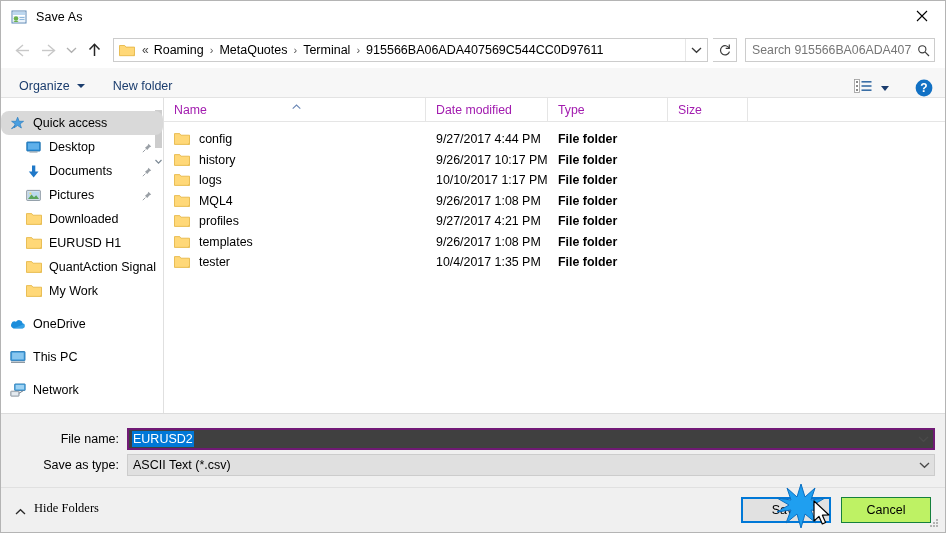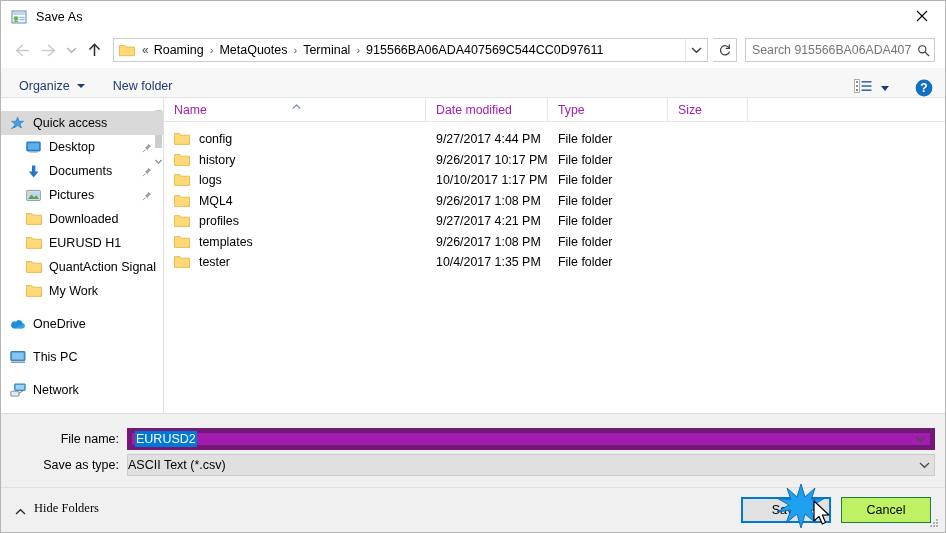--- a/index.html
+++ b/index.html
@@ -167,21 +167,21 @@
     padding-left: 10px; position: relative;
   }
   .side-item.selected { background: #d9d9d9; }
   .side-item .ico {
     width: 17px; height: 16px; flex: none;
     margin-right: 7px; position: relative;
     display: flex; align-items: center; justify-content: center;
   }
   .side-item .lbl { white-space: nowrap; }
   .side-item.indent { padding-left: 24px; }
-  .side-item.group  { padding-left: 8px; }
+  .side-item.group  { padding-left: 8px; border-radius: 8px; }
   .pin {
     position: absolute; right: 11px; top: 50%;
     transform: translateY(-50%);
     width: 10px; height: 10px;
   }
   .side-gap { height: 9px; }
 
   
   .filelist {
     flex: 1 1 auto; position: relative; background: #fff;
@@ -210,52 +210,52 @@
   .row {
     height: 20.5px; display: flex; align-items: center;
     font-size: 12.4px; color: #000;
   }
   .row .rname {
     width: 262px; display: flex; align-items: center;
     padding-left: 10px; overflow: hidden;
   }
   .row .rname .fico { width: 16px; height: 14px; flex: none; margin-right: 9px; position: relative;}
   .row .rdate { width: 122px; color: #000; padding-left: 10px; }
-  .row .rtype { width: 120px; color: #000; padding-left: 10px; }
+  .row .rtype { width: 120px; color: #000; padding-left: 10px; font-weight: bold; }
   .row .rsize { width: 80px; padding-left: 10px; }
 
   
   .formarea {
     position: absolute; left: 0; top: 412px;
     width: 944px; height: 74px;
     background: #f0f0f0;
     border-top: 1px solid #dcdcdc;
   }
   .formrow { position: absolute; display: flex; align-items: center; }
   .formrow.r1 { left: 0; top: 14px; width: 944px; height: 22px;}
   .formrow.r2 { left: 0; top: 40px; width: 944px; height: 22px;}
   .flabel {
     width: 126px; text-align: right; padding-right: 8px;
     font-size: 12.5px; color: #000; flex: none;
   }
   .finput {
     flex: 1 1 auto; height: 22px; margin-right: 10px;
-    background: #a21caf; border: 5px solid #701a75;
+    background: #404040; border: 2px solid #701a75;
     display: flex; align-items: center;
   }
   .finput .val {
     font-size: 12.5px; color: #ffffff; background: #0078d7;
     margin-left: 3px; padding: 1px 1px 1px 1px; line-height: 14px;
   }
   .fselect {
     flex: 1 1 auto; height: 22px; margin-right: 10px;
     background: #e0e0e0; border: 1px solid #cccccc;
     display: flex; align-items: center;
   }
-  .fselect .val { font-size: 12.5px; color: #000; }
+  .fselect .val { font-size: 12.5px; color: #000; margin-left: 5px; }
   .fdrop {
     margin-left: auto; width: 20px; height: 20px; flex: none;
     display: flex; align-items: center; justify-content: center;
   }
 
   
   .bottombar {
     position: absolute; left: 0; top: 486px;
     width: 944px; height: 45px;
     background: #f0f0f0;

